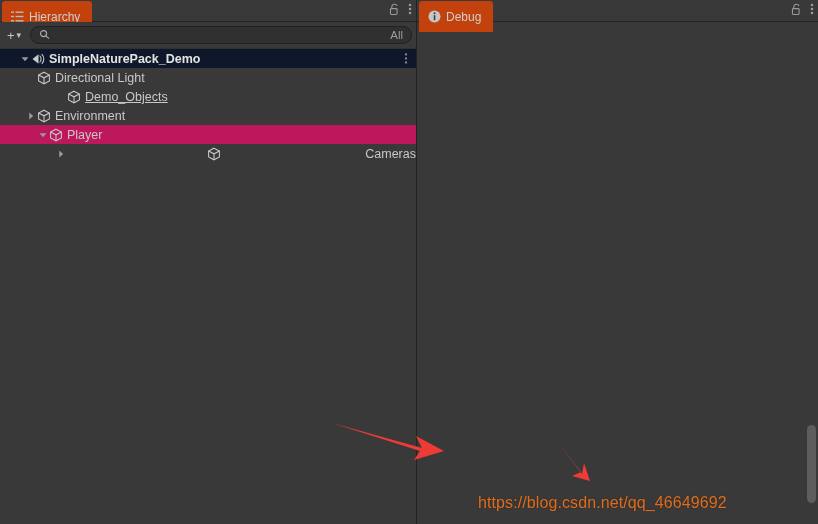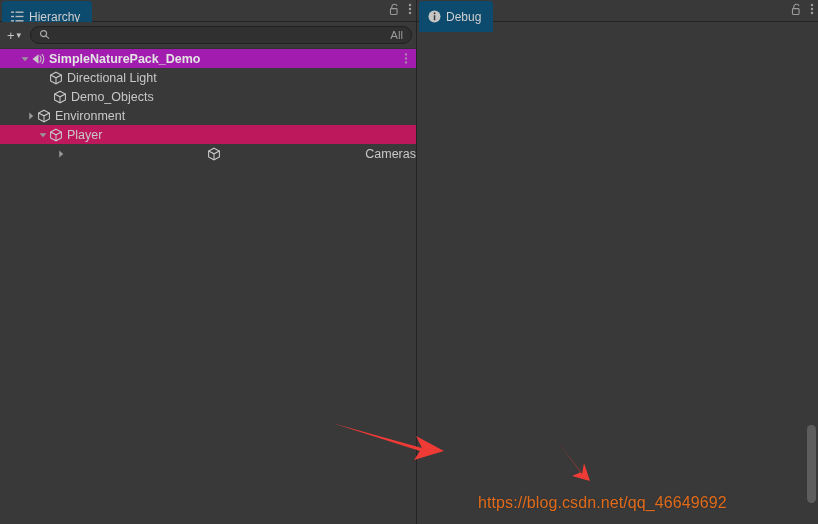--- a/index.html
+++ b/index.html
@@ -17,21 +17,21 @@
   #debug-panel    { left: 416px; width: 402px; border-left: 1px solid #232323; }
 
   .tabbar {
     position: relative; height: 22px; background: #393939;
     border-bottom: 1px solid #232323;
   }
   .tab {
     position: absolute; left: 2px; top: 1px; height: 31px;
     display: flex; align-items: center; gap: 5px;
     padding: 0 12px 0 9px;
-    background: #0c4a6e;
+    background: #c2410c;
     border-top-left-radius: 3px; border-top-right-radius: 3px;
     color: #cfcfcf; font-size: 12px; white-space: nowrap;
   }
   .tab-icon { display: inline-flex; width: 13px; height: 13px; }
   .tabbar-right {
     position: absolute; right: 4px; top: 0; height: 22px;
     display: flex; align-items: center; gap: 8px;
   }
   .lock-icon, .kebab { opacity: .72; }
 
@@ -54,21 +54,21 @@
 
   #hier-tree {
     position: absolute; top: 49px; left: 0; width: 416px; bottom: 0;
     background: #393939; overflow: hidden;
   }
   .hrow {
     position: relative; height: 19px; display: flex; align-items: center;
     font-size: 12.5px; color: #c8c8c8; white-space: nowrap;
   }
   .hrow.sel   { background: #be185d; }
-  .hrow.scene { background: #a21caf; color: #e4e4e4; font-weight: bold; }
+  .hrow.scene { background: #0f172a; color: #e4e4e4; font-weight: bold; }
   .twisty {
     width: 13px; height: 19px; display: inline-flex;
     align-items: center; justify-content: center; flex: 0 0 13px;
   }
   .go-icon { width: 14px; height: 14px; margin-right: 4px; flex: 0 0 14px; }
   .hrow .rowkebab { position: absolute; right: 8px; top: 3px; opacity: .7; }
 
   
   #insp-scroll {
     position: absolute; right: 2px; top: 425px; width: 9px; height: 78px;
@@ -154,29 +154,29 @@
               <path d="M8.6 3.6 a4.6 4.6 0 0 1 0 6.8" fill="none" stroke="#c9c9c9" stroke-width="1.1"></path>
               <path d="M10.8 2.1 a7 7 0 0 1 0 9.8" fill="none" stroke="#c9c9c9" stroke-width="1.1"></path>
             </svg></span>
           <span>SimpleNaturePack_Demo</span>
           <span class="rowkebab"><svg viewBox="0 0 4 13" width="4" height="13">
               <circle cx="2" cy="2.5" r="1.15" fill="#b6b6b6"></circle>
               <circle cx="2" cy="6.5" r="1.15" fill="#b6b6b6"></circle>
               <circle cx="2" cy="10.5" r="1.15" fill="#b6b6b6"></circle>
             </svg></span>
         </div>
-        <div class="hrow" style="padding-left: 36px;">
+        <div class="hrow" style="padding-left: 24px;">
           <span class="twisty"></span>
           <span class="go-icon"><svg viewBox="0 0 14 14" width="14" height="14">
               <path d="M7 1.2 L12.4 4 L12.4 10 L7 12.8 L1.6 10 L1.6 4 Z" fill="none" stroke="#c9c9c9" stroke-width="1.05"></path>
               <path d="M1.6 4 L7 6.8 L12.4 4 M7 6.8 L7 12.8" fill="none" stroke="#c9c9c9" stroke-width="1.05"></path>
             </svg></span>
           <span>Directional Light</span>
         </div>
-        <div class="hrow" style="padding-left: 40px;">
+        <div class="hrow" style="padding-left: 54px; text-decoration: underline;">
           <span class="twisty"></span>
           <span class="go-icon"><svg viewBox="0 0 14 14" width="14" height="14">
               <path d="M7 1.2 L12.4 4 L12.4 10 L7 12.8 L1.6 10 L1.6 4 Z" fill="none" stroke="#c9c9c9" stroke-width="1.05"></path>
               <path d="M1.6 4 L7 6.8 L12.4 4 M7 6.8 L7 12.8" fill="none" stroke="#c9c9c9" stroke-width="1.05"></path>
             </svg></span>
           <span>Demo_Objects</span>
         </div>
         <div class="hrow" style="padding-left: 24px;">
           <span class="twisty">
             <svg viewBox="0 0 9 9" width="8" height="8">

